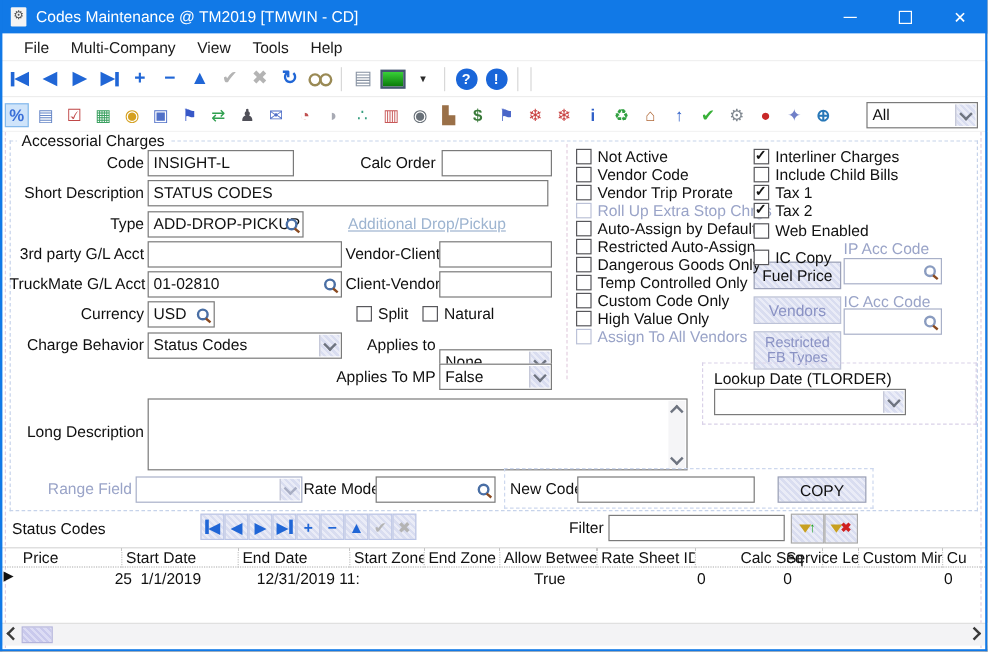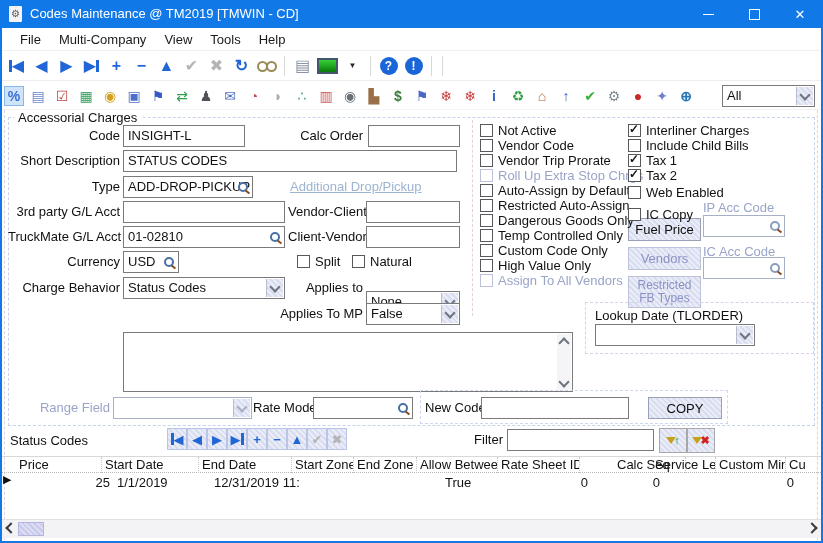--- a/index.html
+++ b/index.html
@@ -340,20 +340,21 @@
       </span>
   </div>
   <div class="lbl" style="left:280px;top:303px;width:83px;">Applies To MP</div>
   <div class="combo" style="left:366px;top:303px;width:94px;">
     <span>False</span>
     <span class="cbtn hatch">
         <span class="chev"></span>
       </span>
   </div>
 
+  <div class="lbl" style="left:8px;top:349px;width:112px;">Long Description</div>
   <div id="longdesc">
     <div class="vscroll">
       <span class="sa" style="top:0;">
           <span class="chev up"></span>
         </span>
       <span class="sa" style="bottom:0;">
           <span class="chev"></span>
         </span>
     </div>
   </div>

